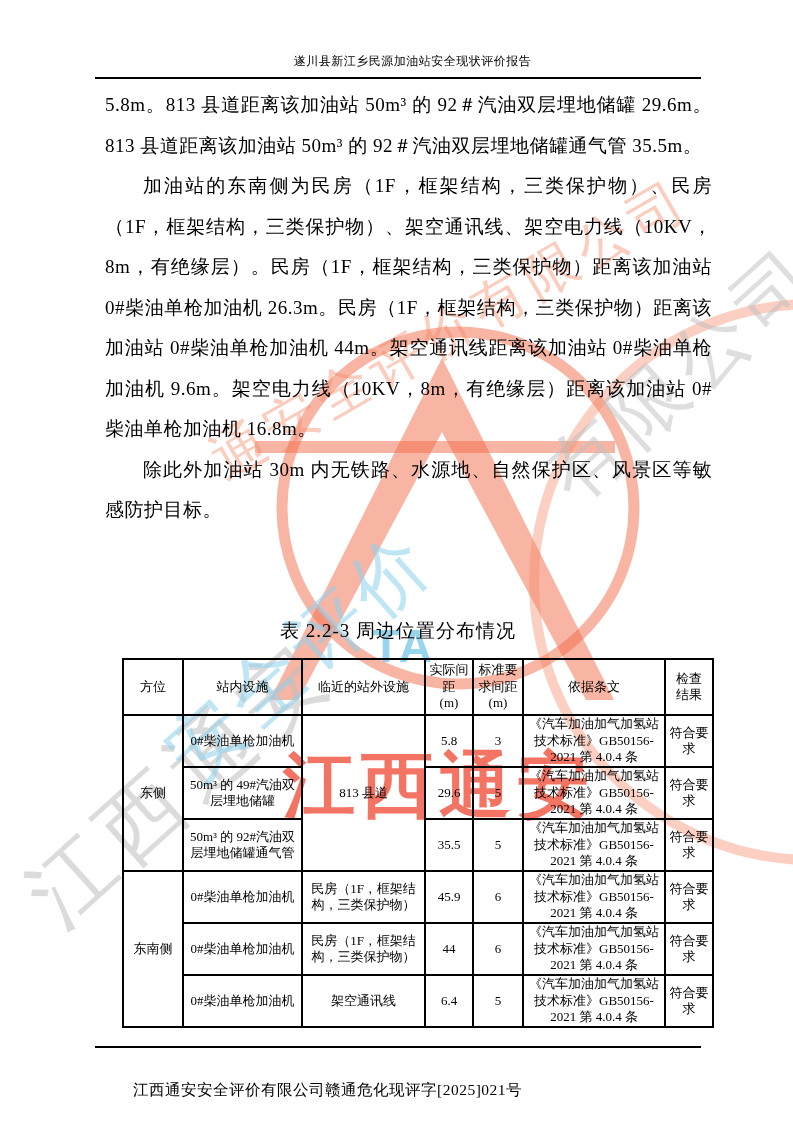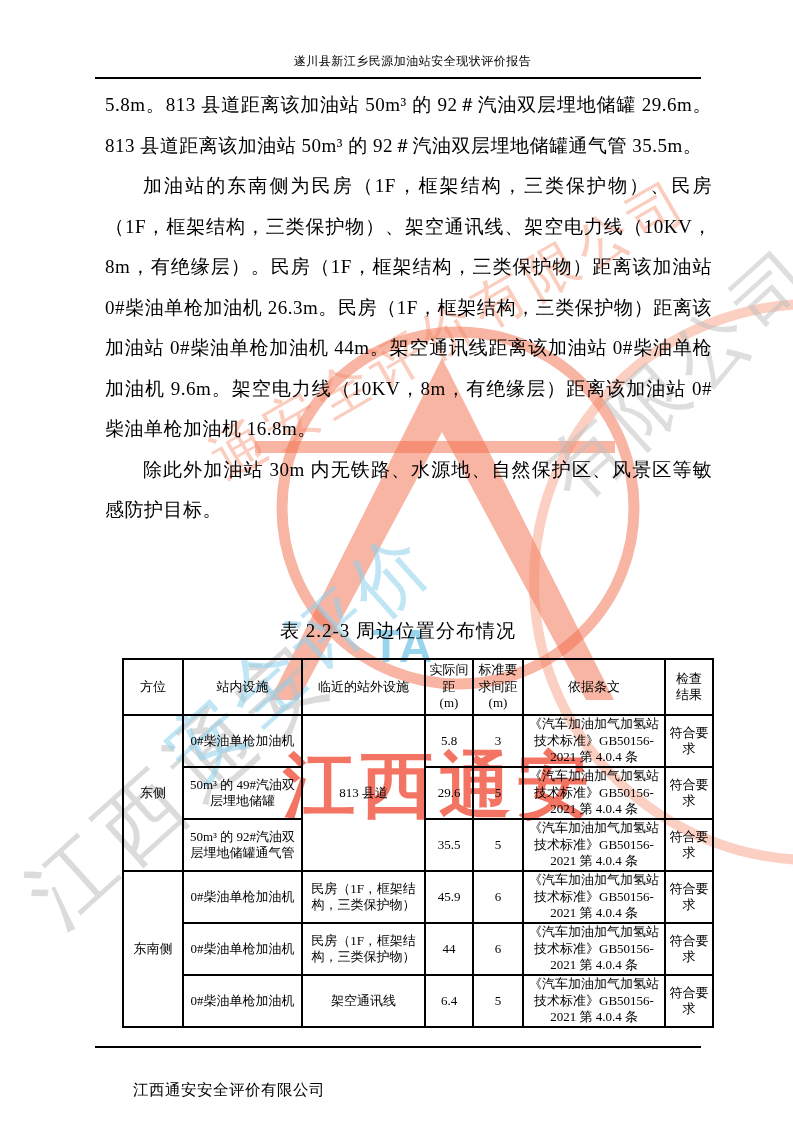--- a/index.html
+++ b/index.html
@@ -173,16 +173,17 @@
           <td>5</td>
           <td>《汽车加油加气加氢站技术标准》GB50156-2021 第 4.0.4 条</td>
           <td class="res">符合要求</td>
         </tr>
       </tbody>
     </table>
 
     <div class="footer-rule"></div>
     <div class="footer-row">
       <span class="footer-company">江西通安安全评价有限公司</span>
+      <span class="footer-docnum">赣通危化现评字[2025]021号</span>
     </div>
 
   </div>
 </div>
 
 </body></html>

